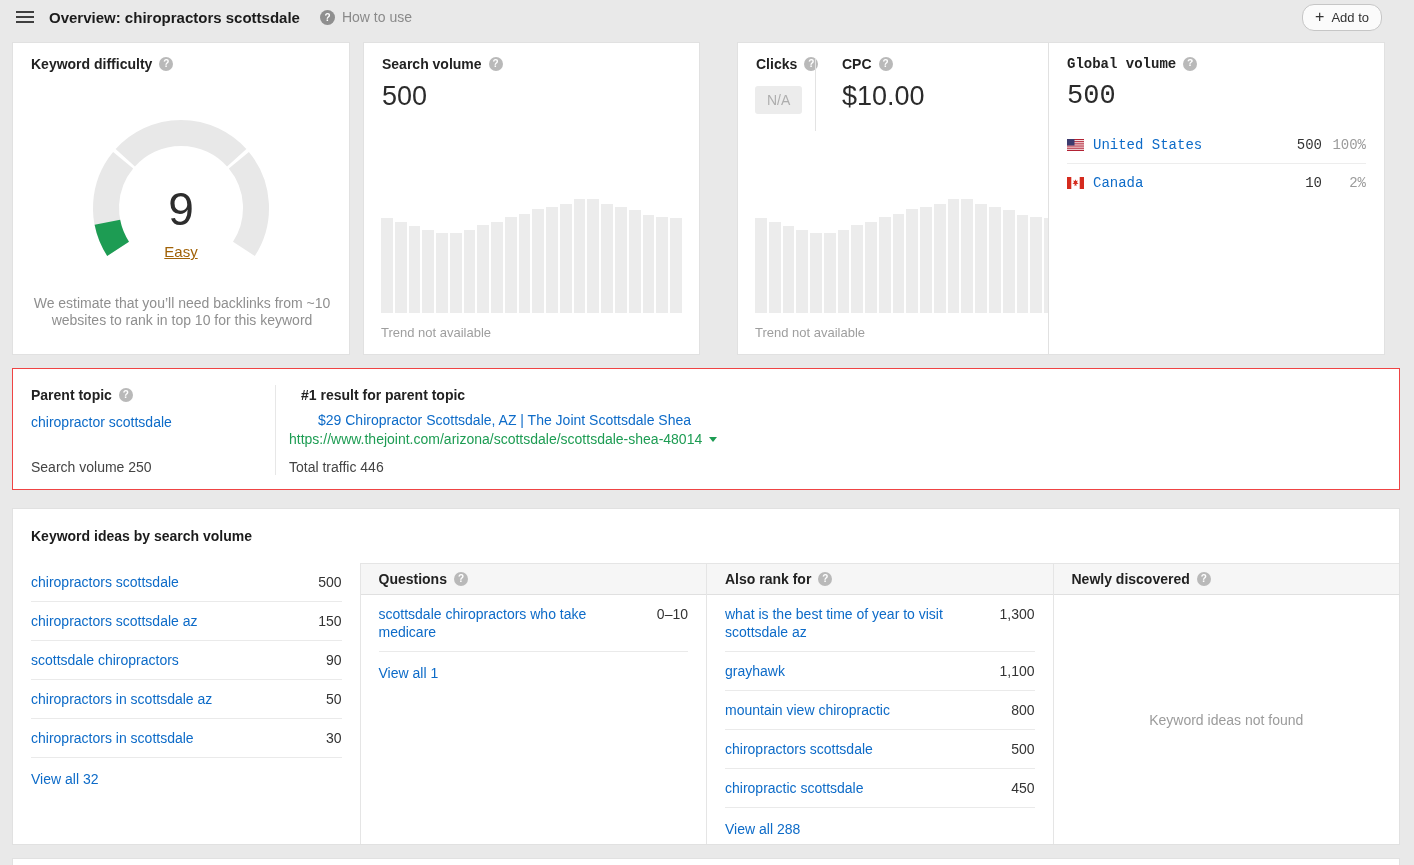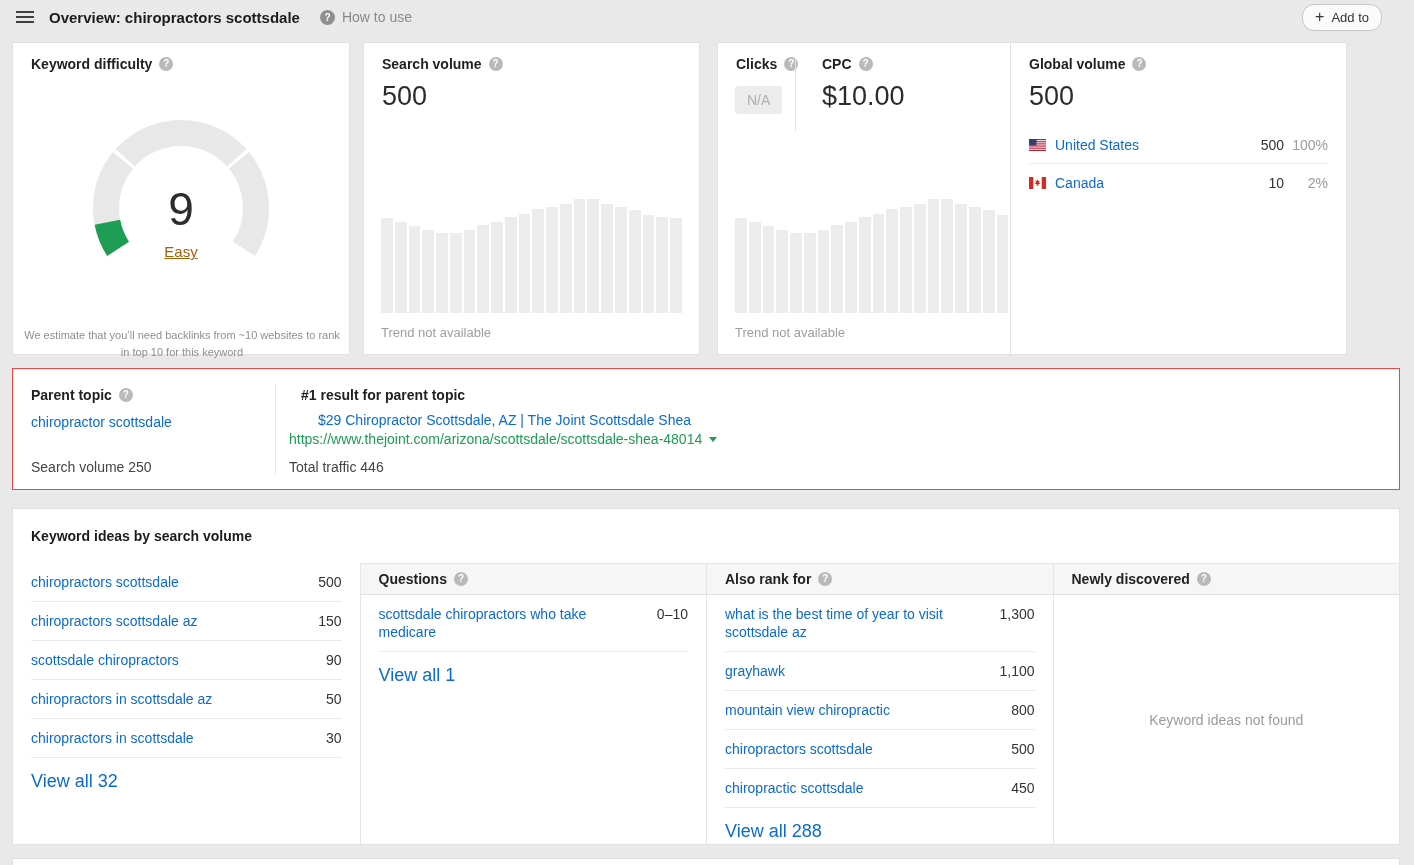--- a/index.html
+++ b/index.html
@@ -17,29 +17,29 @@
   .help::before{content:"?";}
   .howto .help{background:#8f8f8f;margin-left:0;margin-right:7px;width:15px;height:15px;line-height:15px;}
   #addto-btn{margin-left:auto;margin-right:16px;display:flex;align-items:center;background:#fbfbfb;border:1px solid #c6c6c6;border-radius:12px;height:25px;padding:0 12px;font-size:13px;color:#333;cursor:pointer;}
   .plus-icon{font-size:16px;color:#333;margin-right:7px;line-height:1;}
   .plus-icon::before{content:"+";}
 
   
   .card{position:absolute;top:42px;height:313px;background:#fff;border:1px solid #e1e1e1;box-sizing:border-box;}
   #card-kd{left:12px;width:338px;}
   #card-sv{left:363px;width:337px;}
-  #card-cpc{left:717px;width:337px;}
-  #card-gv{left:1010px;width:337px;}
+  #card-cpc{left:737px;width:337px;}
+  #card-gv{left:1048px;width:337px;font-family:Liberation Mono, monospace;}
   .card-title{position:absolute;left:18px;top:13px;font-size:14px;font-weight:bold;color:#222;display:flex;align-items:center;white-space:nowrap;}
   .big-value{position:absolute;left:18px;top:38px;font-size:27px;color:#2b2b2b;}
 
   #gauge-wrap{position:absolute;left:50%;transform:translateX(-50%);top:70px;width:220px;height:150px;}
   #kd-value{position:absolute;top:139px;left:0;right:0;text-align:center;font-size:46px;color:#2d2d2d;}
   #kd-label{position:absolute;top:200px;left:0;right:0;text-align:center;font-size:15px;color:#a16207;text-decoration:underline;}
-  #kd-note{position:absolute;top:252px;left:9px;width:320px;text-align:center;font-size:11px;line-height:17px;color:#8f8f8f;margin-top:32px;}
+  #kd-note{position:absolute;top:252px;left:9px;width:320px;text-align:center;font-size:14px;line-height:17px;color:#8f8f8f;}
 
   .trend-chart{position:absolute;left:17px;width:301px;top:156px;height:114px;display:flex;align-items:flex-end;gap:2px;}
   .trend-chart .bar{flex:1;background:#ececec;}
   .trend-note{position:absolute;left:17px;top:282px;font-size:13px;color:#9e9e9e;}
 
   .na-badge{position:absolute;left:17px;top:43px;background:#ececec;border-radius:3px;color:#aeaeae;font-size:14px;padding:6px 12px;}
   .vdivider{position:absolute;left:77px;top:16px;width:1px;height:72px;background:#e3e3e3;}
   .cpc-title{left:104px;}
   .cpc-value{left:104px;}
 
@@ -69,21 +69,21 @@
   #ideas{position:absolute;left:12px;top:508px;width:1388px;height:337px;background:#fff;border:1px solid #e1e1e1;box-sizing:border-box;}
   #ideas-title{position:absolute;left:18px;top:19px;font-size:14px;font-weight:bold;color:#1b1b1b;}
   #ideas-grid{position:absolute;left:0;top:54px;right:0;bottom:0;display:flex;}
   .idea-col{width:25%;border-left:1px solid #e5e5e5;display:flex;flex-direction:column;box-sizing:border-box;}
   .idea-col:first-child{border-left:none;}
   .col-header{height:32px;background:#f6f6f6;border-top:1px solid #e5e5e5;border-bottom:1px solid #e0e0e0;display:flex;align-items:center;padding:0 18px;font-weight:bold;font-size:14px;color:#222;box-sizing:border-box;flex:none;}
   .col-body{padding:0 18px;flex:1;display:flex;flex-direction:column;}
   .idea-row{display:flex;justify-content:space-between;align-items:flex-start;padding:10px 0;border-bottom:1px solid #eaeaea;font-size:14px;line-height:18px;}
   .idea-kw{color:#0d6bc8;max-width:76%;cursor:pointer;}
   .idea-val{color:#333;white-space:nowrap;}
-  .view-all{padding:13px 0;font-size:18px;color:#0d6bc8;cursor:pointer;}
+  .view-all{padding:13px 0;font-size:14px;color:#0d6bc8;cursor:pointer;}
   .empty-body{flex:1;display:flex;align-items:center;justify-content:center;color:#9b9b9b;font-size:14px;}
 
   #next-section{position:absolute;left:12px;top:858px;width:1388px;height:8px;background:#fff;border:1px solid #e1e1e1;border-bottom:none;box-sizing:border-box;}
 </style>
 </head>
 <body>
 
 <div id="page">
 
   <div id="topbar">

